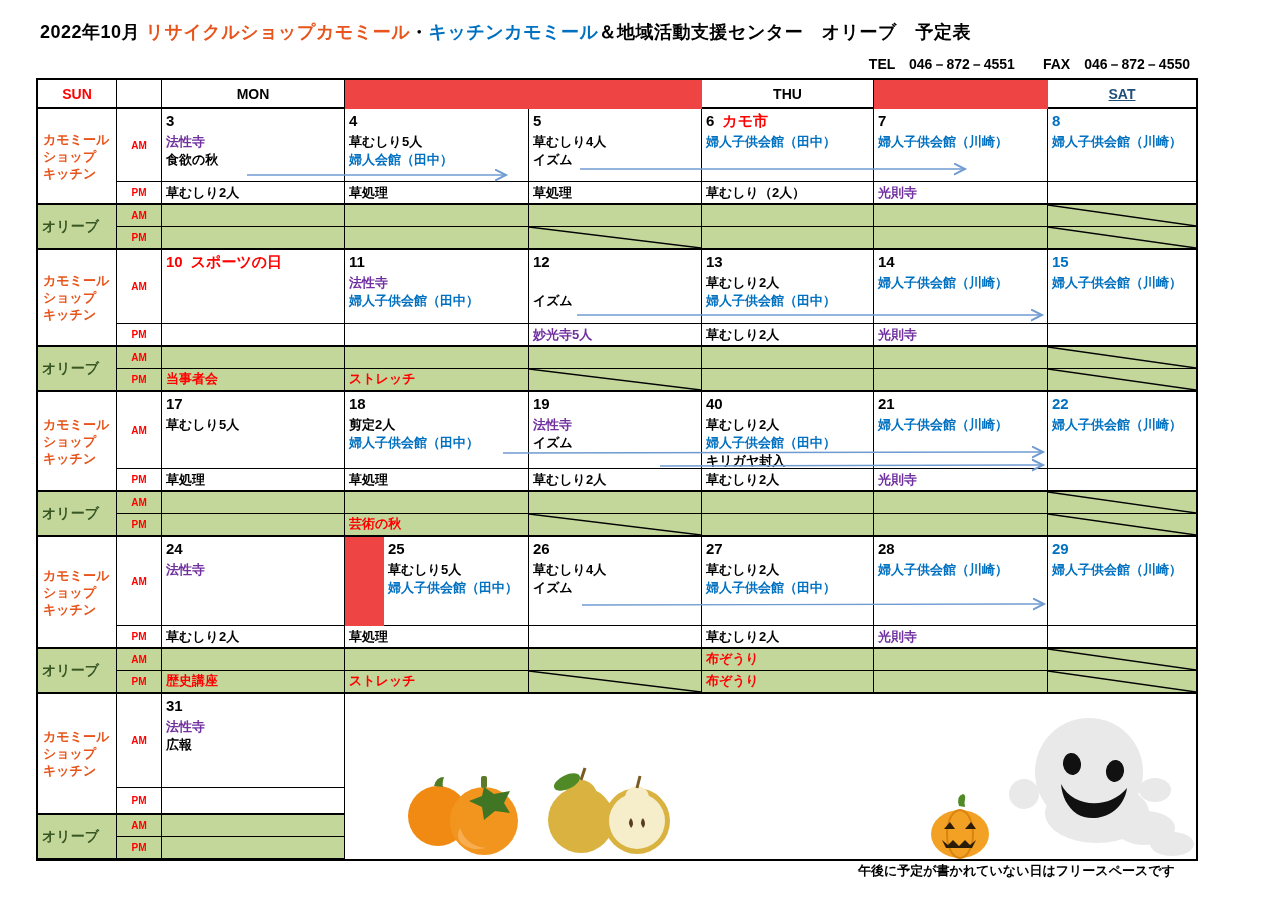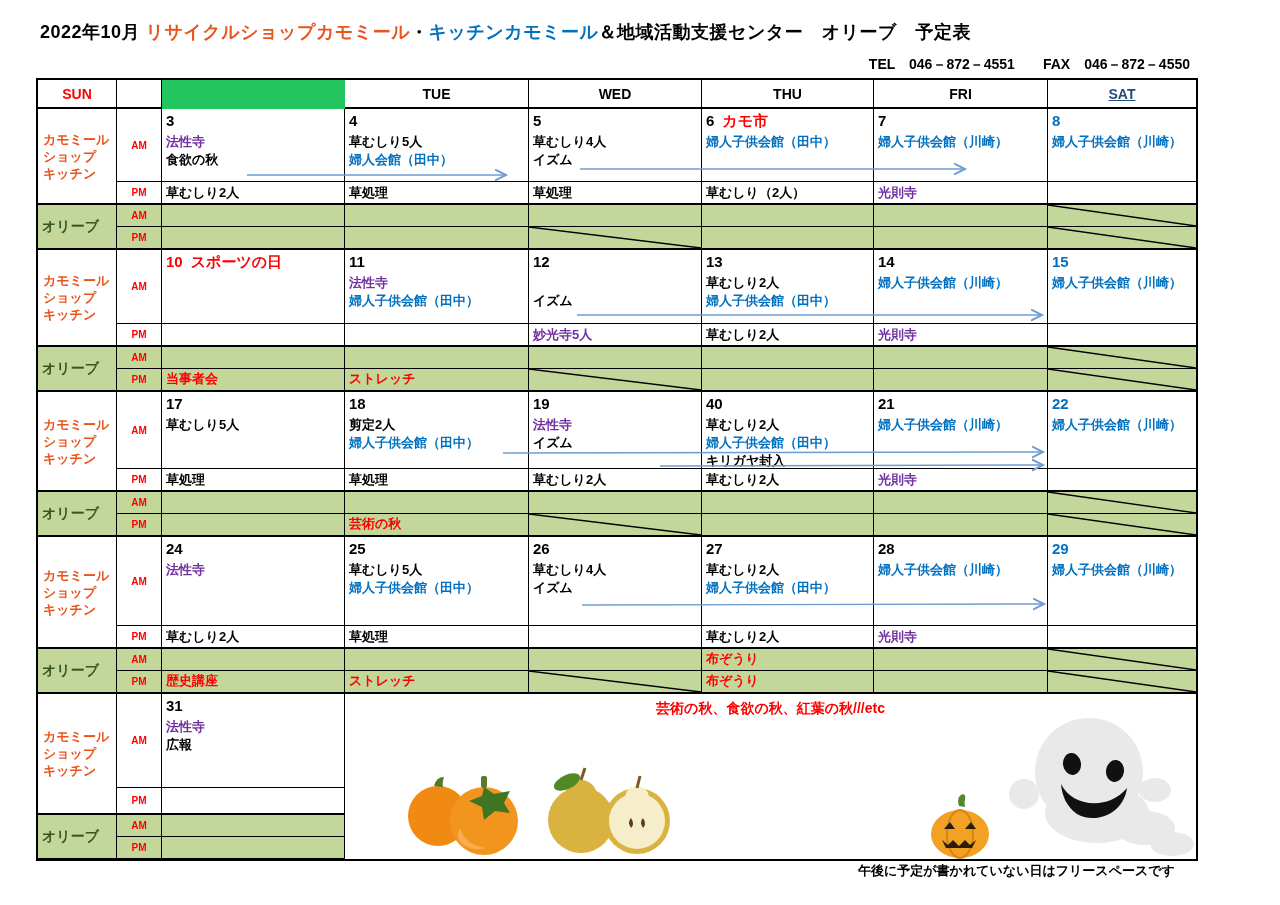--- a/index.html
+++ b/index.html
@@ -3,21 +3,21 @@
 <meta charset="utf-8">
 <style>
   html,body{margin:0;padding:0;background:#fff;}
   body{width:1280px;height:905px;position:relative;font-family:"Liberation Sans","DejaVu Sans",sans-serif;overflow:hidden;}
   
   .title{position:absolute;left:40px;top:20px;font-size:18px;font-weight:bold;color:#000;white-space:pre;letter-spacing:.5px;}
   .t-orange{color:#e8551c;} .t-blue{color:#0070c0;}
   .contact{position:absolute;top:56px;right:90px;font-size:14px;font-weight:bold;color:#000;}
   .footer-note{position:absolute;left:858px;top:862px;font-size:13px;font-weight:bold;color:#000;}
   
-  #calendar-grid{position:absolute;left:36px;top:78px;width:1158px;border:2px solid #000;background:#22c55e;
+  #calendar-grid{position:absolute;left:36px;top:78px;width:1158px;border:2px solid #000;background:#ef4444;
     display:grid;grid-template-columns:79px 45px 183px 184px 173px 172px 174px 148px;
     grid-template-rows:29px 73px 23px 22px 23px 74px 23px 22px 23px 77px 23px 22px 23px 89px 23px 22px 23px 94px 27px 22px 22px;}
   .cell{position:relative;box-sizing:border-box;border-right:1px solid #000;border-bottom:1px solid #000;overflow:visible;background:#fff;}
   .noR{border-right:none;} .noB{border-bottom:none;}
   .b2{border-bottom-width:2px;}
   .green{background:#c4d79b;}
   .hdr{display:flex;align-items:center;justify-content:center;font-size:14px;font-weight:bold;color:#000;border-bottom-width:2px;}
   .hdr.red{color:#ff0000;} .hdr.navy{color:#1f4e79;}
   .sec{display:flex;flex-direction:column;justify-content:center;padding-left:5px;font-size:13px;font-weight:bold;color:#e8551c;line-height:17px;}
   .olab{display:flex;align-items:center;padding-left:4px;font-size:14px;font-weight:bold;color:#375623;}
@@ -56,24 +56,22 @@
     </defs>
     <line x1="209" y1="95" x2="468" y2="95" stroke="#6f9bd1" stroke-width="1.4" marker-end="url(#ah)"></line>
     <line x1="542" y1="89" x2="927" y2="89" stroke="#6f9bd1" stroke-width="1.4" marker-end="url(#ah)"></line>
     <line x1="539" y1="235" x2="1004" y2="235" stroke="#6f9bd1" stroke-width="1.4" marker-end="url(#ah)"></line>
     <line x1="465" y1="373" x2="1005" y2="372" stroke="#6f9bd1" stroke-width="1.4" marker-end="url(#ah)"></line>
     <line x1="622" y1="386" x2="1005" y2="385" stroke="#6f9bd1" stroke-width="1.4" marker-end="url(#ah)"></line>
     <line x1="544" y1="525" x2="1006" y2="524" stroke="#6f9bd1" stroke-width="1.4" marker-end="url(#ah)"></line>
   </svg>
 <div class="cell hdr red" style="grid-area: 1 / 1;">SUN</div>
     <div class="cell hdr" style="grid-area: 1 / 2;"></div>
-    <div class="cell hdr black" style="grid-area: 1 / 4;">TUE</div>
-    <div class="cell hdr black" style="grid-area: 1 / 5;">WED</div>
+    <div class="cell hdr black" style="grid-area: 1 / 3;">MON</div>
     <div class="cell hdr black" style="grid-area: 1 / 6;">THU</div>
-    <div class="cell hdr black" style="grid-area: 1 / 7;">FRI</div>
     <div class="cell hdr navy noR" style="grid-area: 1 / 8; text-decoration: underline;">SAT</div>
     <div class="cell sec b2" style="grid-area: 2 / 1 / span 2;">
       <div class="sec-line" style="color: rgb(232, 85, 28);">カモミール</div>
       <div class="sec-line" style="color: rgb(232, 85, 28);">ショップ</div>
       <div class="sec-line" style="color: rgb(232, 85, 28);">キッチン</div>
     </div>
     <div class="cell ap" style="grid-area: 2 / 2;">AM</div>
     <div class="cell ap b2" style="grid-area: 3 / 2;">PM</div>
     <div class="cell day" style="grid-area: 2 / 3;">
       <div class="dn"><span class="num">3</span></div>
@@ -305,21 +303,21 @@
       <div class="sec-line" style="color: rgb(232, 85, 28);">カモミール</div>
       <div class="sec-line" style="color: rgb(232, 85, 28);">ショップ</div>
       <div class="sec-line" style="color: rgb(232, 85, 28);">キッチン</div>
     </div>
     <div class="cell ap" style="grid-area: 14 / 2;">AM</div>
     <div class="cell ap b2" style="grid-area: 15 / 2;">PM</div>
     <div class="cell day" style="grid-area: 14 / 3;">
       <div class="dn"><span class="num">24</span></div>
       <div class="ln c-p">法性寺</div>
     </div>
-    <div class="cell day" style="grid-area: 14 / 4;">
+    <div class="cell day" style="grid-area: 14 / 4; margin-left: 39px;">
       <div class="dn"><span class="num">25</span></div>
       <div class="ln c-k">草むしり5人</div>
       <div class="ln c-b">婦人子供会館（田中）</div>
     </div>
     <div class="cell day" style="grid-area: 14 / 5;">
       <div class="dn"><span class="num">26</span></div>
       <div class="ln c-k">草むしり4人</div>
       <div class="ln c-k">イズム</div>
     </div>
     <div class="cell day" style="grid-area: 14 / 6;">
@@ -397,21 +395,20 @@
       <div class="ln c-k">広報</div>
     </div>
     <div class="cell pmtxt b2" style="grid-area: 19 / 3;"></div>
     <div class="cell olab green" style="grid-area: 20 / 1 / span 2;">オリーブ</div>
     <div class="cell ap green" style="grid-area: 20 / 2;">AM</div>
     <div class="cell ap green" style="grid-area: 21 / 2;">PM</div>
     <div class="cell oc green" style="grid-area: 20 / 3;"></div>
     <div class="cell oc green" style="grid-area: 21 / 3;"></div>
     <div class="cell free noB noR" style="grid-area: 18 / 4 / span 4 / 9;">
       <div id="free-content" style="display: block;">
-  <div class="autumn">芸術の秋、食欲の秋、紅葉の秋///etc</div>
 
   <svg class="illo" style="left:55px;top:70px;" width="132" height="96" viewBox="0 0 132 96">
     <circle cx="38" cy="52" r="30" fill="#f08a12"></circle>
     <path d="M34,22 q2,-9 10,-9 q-2,6 -1,10 z" fill="#4f7c24"></path>
     <circle cx="84" cy="57" r="34" fill="#f2951f"></circle>
     <path d="M60,64 q6,18 26,20 q-16,4 -26,-6 q-4,-7 0,-14 z" fill="#f8b055" opacity="0.9"></path>
     <path d="M84,23 l10,7 16,-3 -6,12 6,10 -15,-2 -11,9 -2,-13 -13,-6 13,-5 z" fill="#3f7523"></path>
     <rect x="81" y="12" width="6" height="12" rx="2" fill="#5b7a2a"></rect>
   </svg>
 

